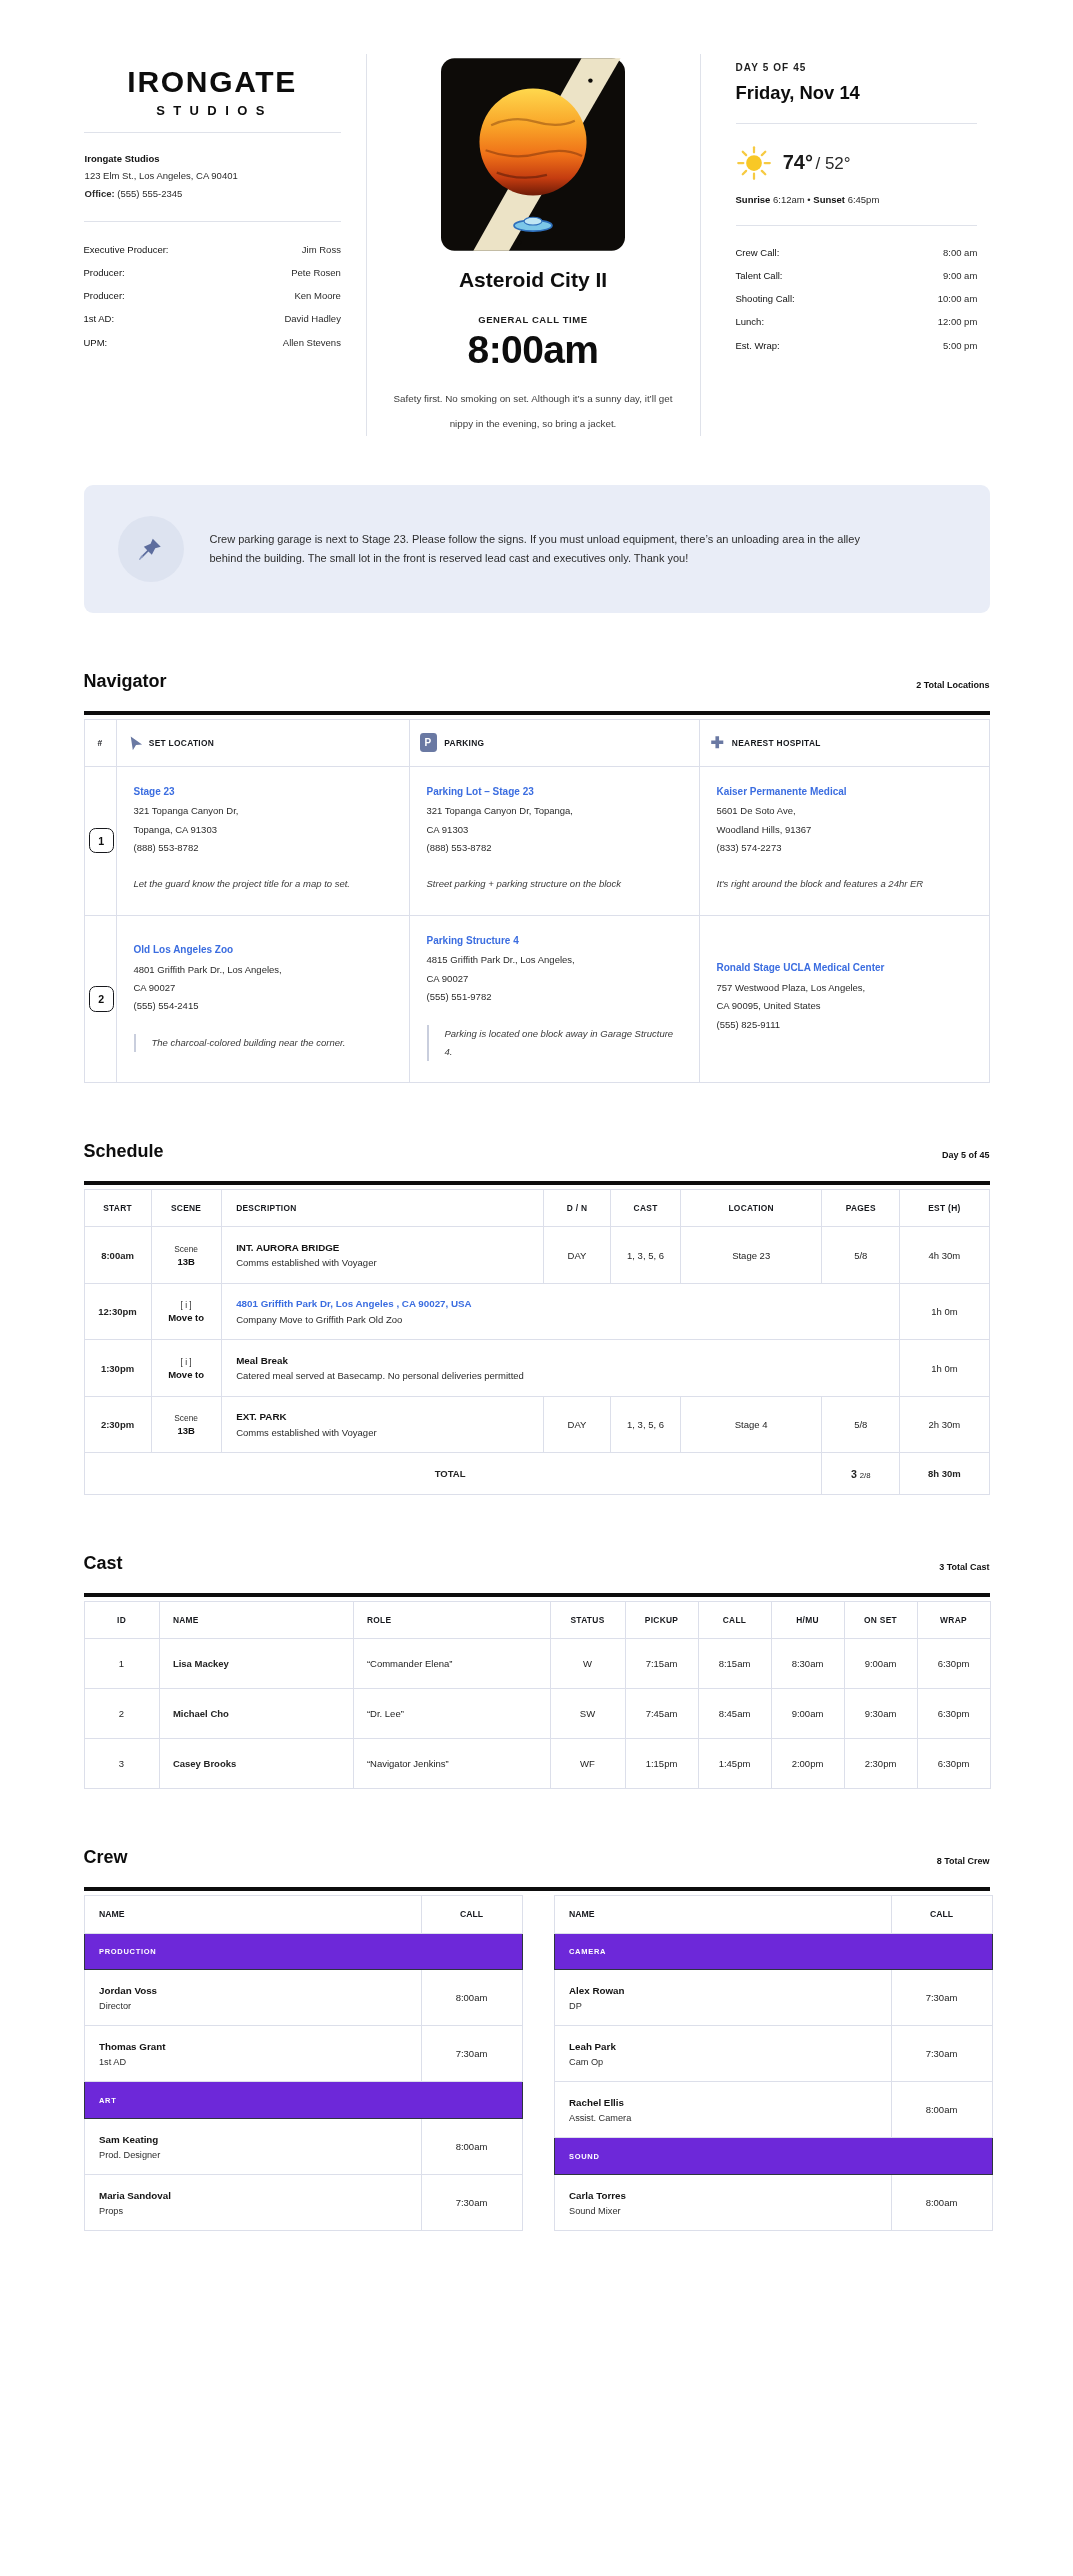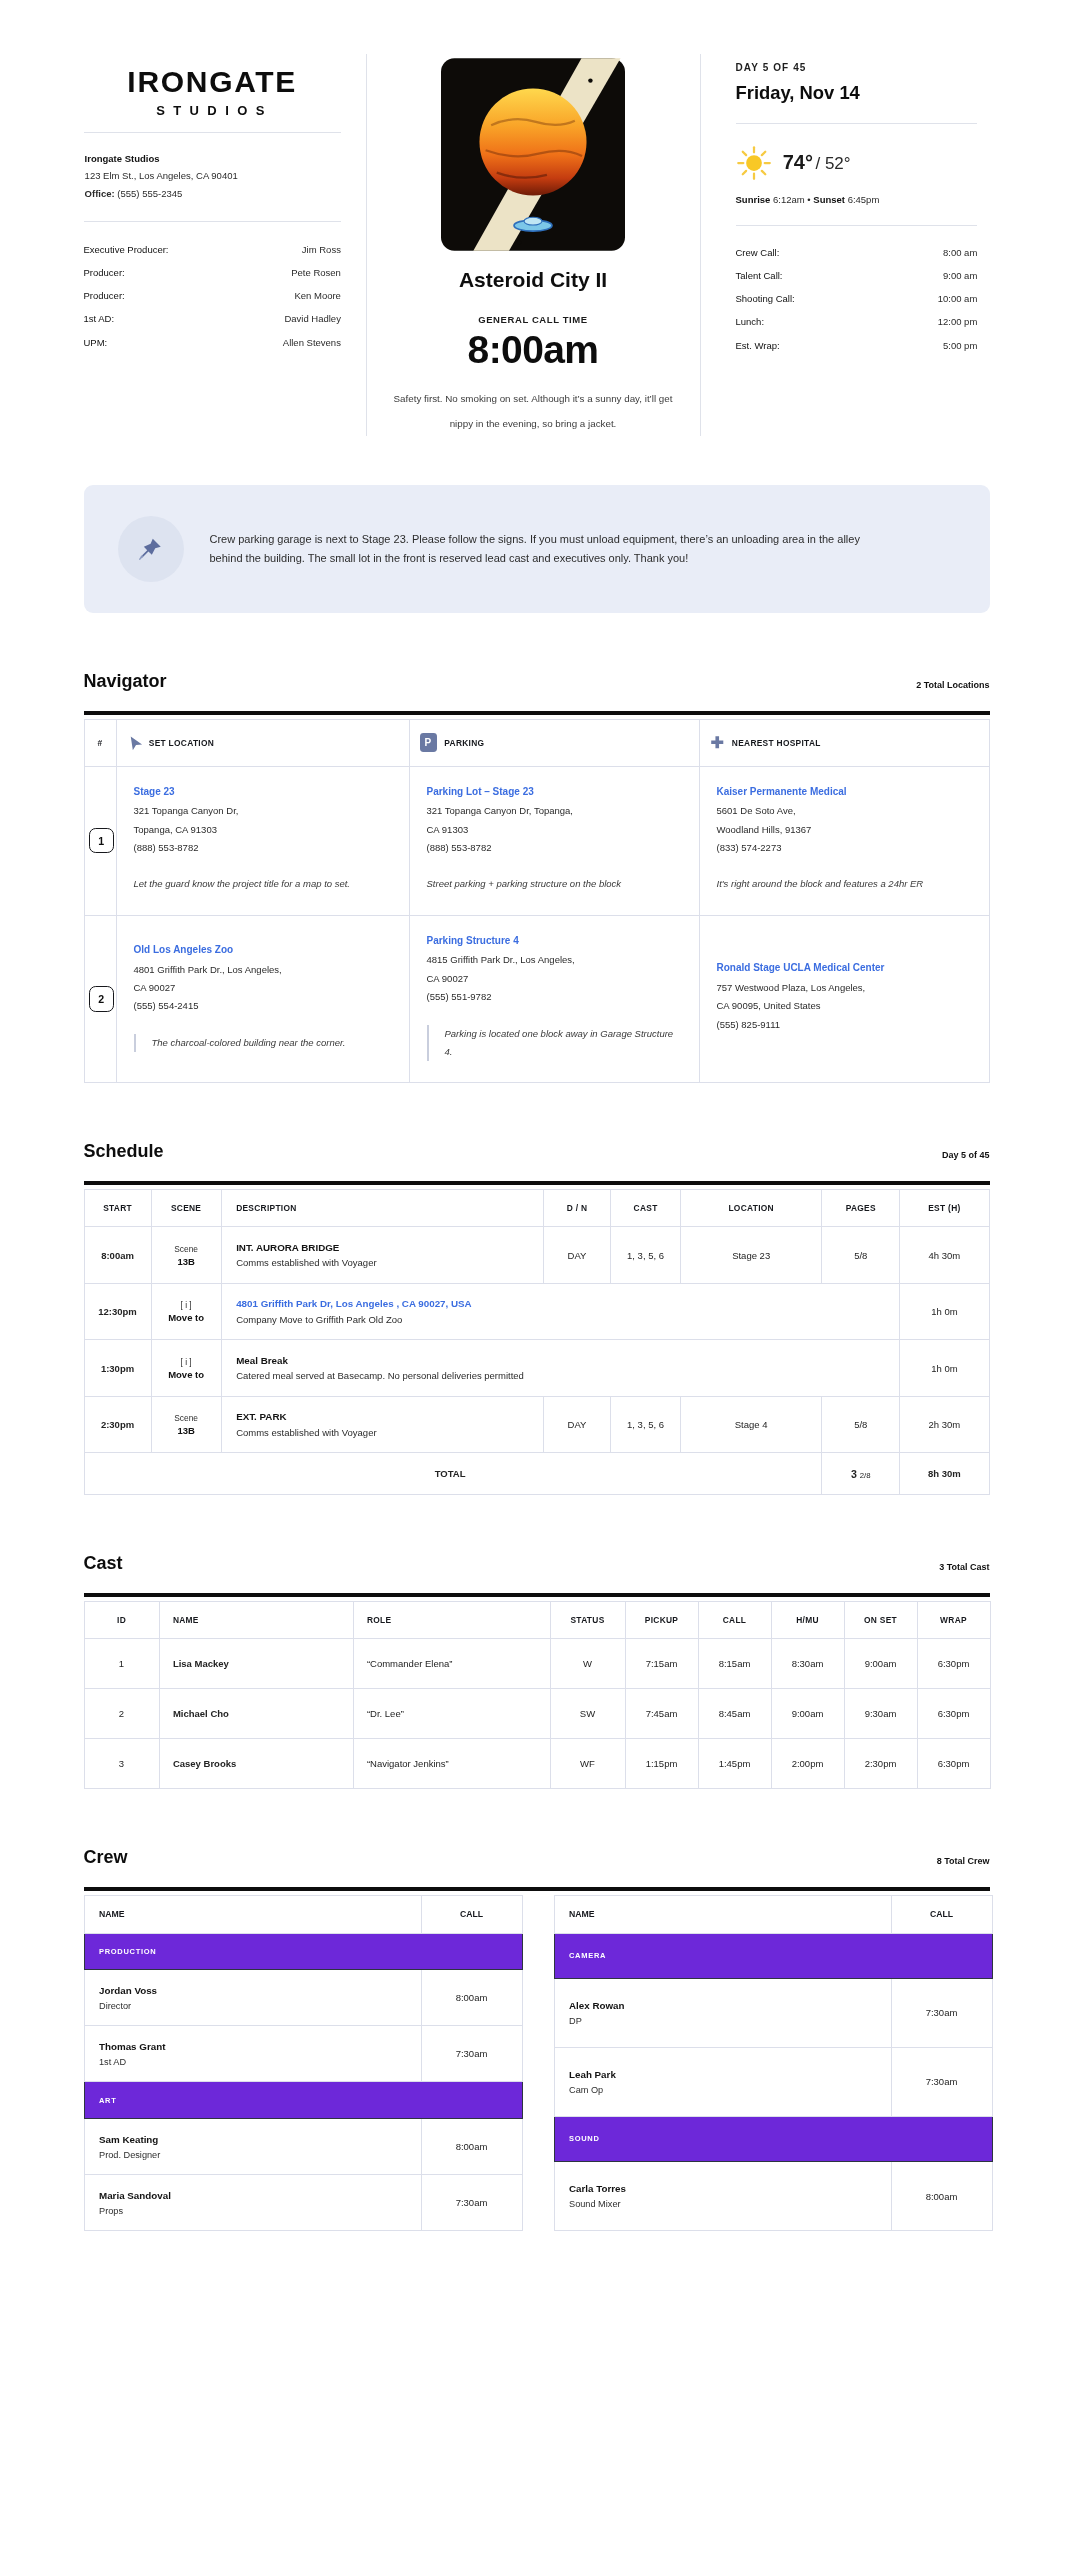--- a/index.html
+++ b/index.html
@@ -578,20 +578,27 @@
               </td>
             <td class="call">7:30am</td>
           </tr>
           <tr>
             <td class="person">
                 <div class="crew-name">Leah Park</div>
                 <div class="crew-role">Cam Op</div>
               </td>
             <td class="call">7:30am</td>
           </tr>
+          <tr>
+            <td class="person">
+                <div class="crew-name">Rachel Ellis</div>
+                <div class="crew-role">Assist. Camera</div>
+              </td>
+            <td class="call">8:00am</td>
+          </tr>
           <tr class="crew-bar">
               <td colspan="2">SOUND</td>
             </tr>
           <tr>
             <td class="person">
                 <div class="crew-name">Carla Torres</div>
                 <div class="crew-role">Sound Mixer</div>
               </td>
             <td class="call">8:00am</td>
           </tr>

